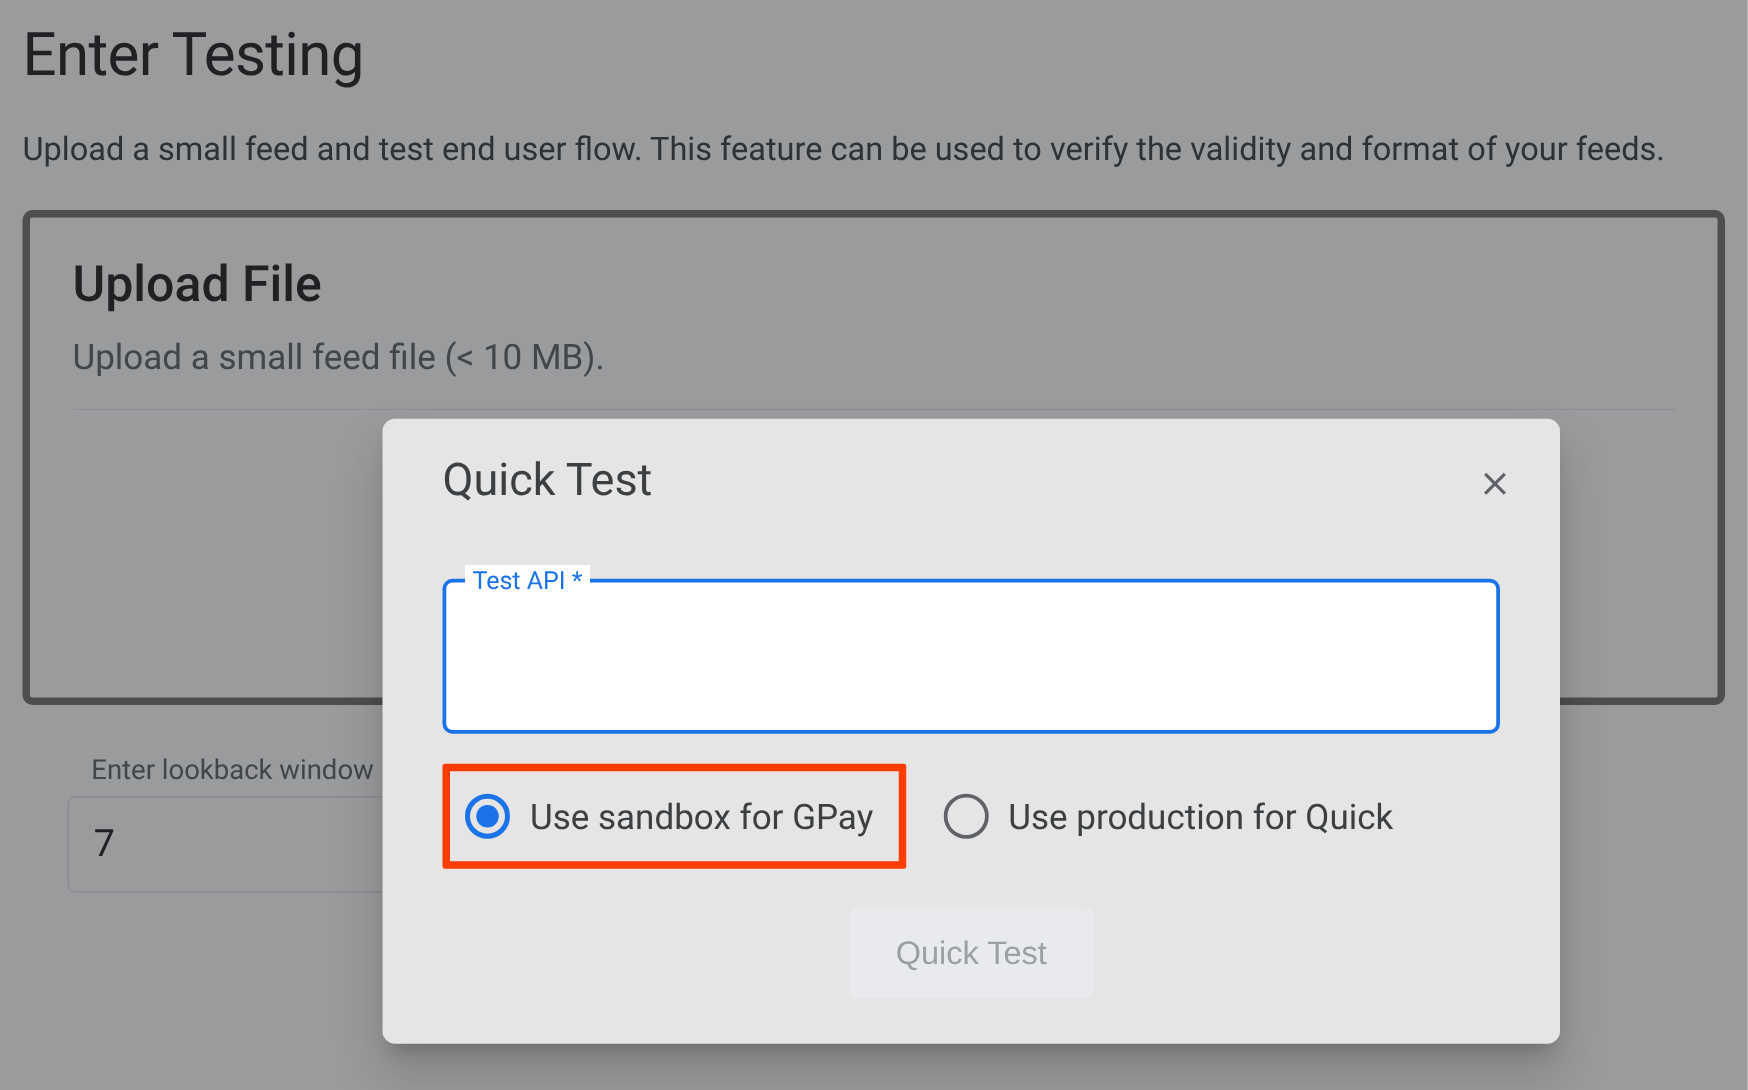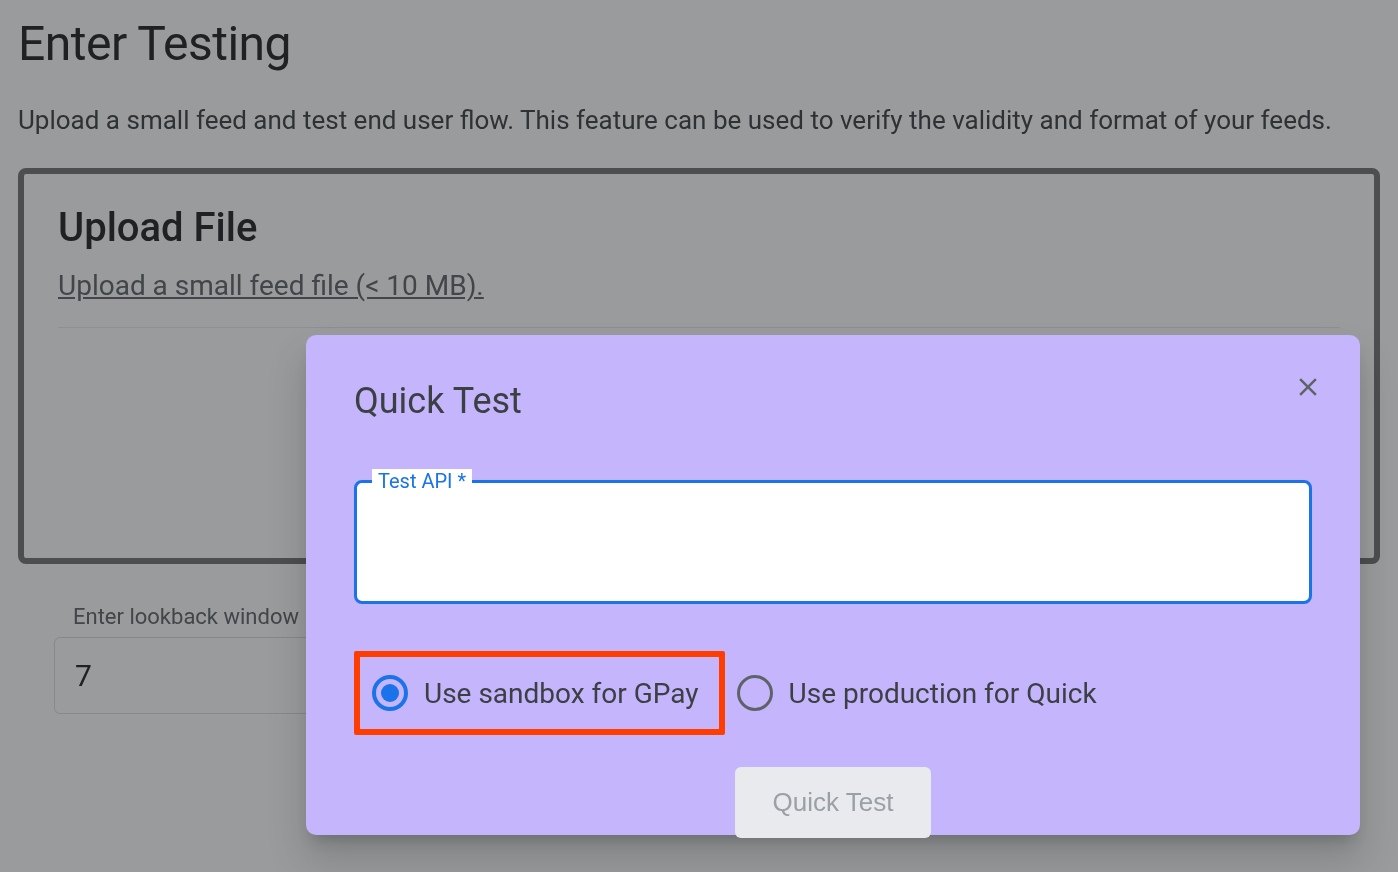--- a/index.html
+++ b/index.html
@@ -40,21 +40,20 @@
     .card-title {
       font-size: 40px;
       font-weight: 500;
       color: #202124;
       margin-bottom: 18px;
     }
     .card-desc {
       font-size: 28px;
       color: #5f6368;
       margin-bottom: 25px;
-      text-decoration: underline;
     }
     .card-divider {
       border: none;
       border-top: 1px solid #e8eaed;
       margin-bottom: 200px;
     }
     .lookback-label {
       font-size: 22px;
       color: #5f6368;
       margin-left: 55px;
@@ -72,27 +71,27 @@
     .overlay {
       position: absolute;
       inset: 0;
       background: rgba(32,33,36,0.45);
       z-index: 10;
     }
     .dialog {
       position: absolute;
       top: 335px;
       left: 306px;
-      width: 1054px;
+      width: 942px;
       height: 500px;
-      background: #c4b5fd;
+      background: #e5e5e5;
       border-radius: 10px;
       box-shadow: 0 11px 15px -7px rgba(0,0,0,0.2), 0 24px 38px 3px rgba(0,0,0,0.14);
       z-index: 20;
-      padding: 45px 48px;
+      padding: 28px 48px;
     }
     .dialog-title {
       font-size: 36px;
       font-weight: 400;
       color: #3c4043;
       margin-bottom: 58px;
     }
     .close-btn {
       position: absolute;
       top: 30px;
@@ -105,21 +104,21 @@
       display: flex;
       align-items: center;
       justify-content: center;
     }
     .close-btn svg {
       width: 30px;
       height: 30px;
     }
     .text-field-wrap {
       position: relative;
-      margin-bottom: 47px;
+      margin-bottom: 24px;
     }
     .text-field {
       width: 100%;
       height: 124px;
       border: 3px solid #1a73e8;
       border-radius: 8px;
       padding: 30px 20px 10px 20px;
       font-size: 24px;
       outline: none;
     }
@@ -128,20 +127,21 @@
       top: -11px;
       left: 18px;
       background: #fff;
       padding: 0 6px;
       font-size: 20px;
       color: #1a73e8;
     }
     .radio-row {
       display: flex;
       align-items: center;
+      gap: 18px;
       margin-bottom: 32px;
     }
     .radio-option {
       display: flex;
       align-items: center;
       gap: 16px;
       padding: 8px 12px;
       cursor: pointer;
     }
     .highlight-box {

